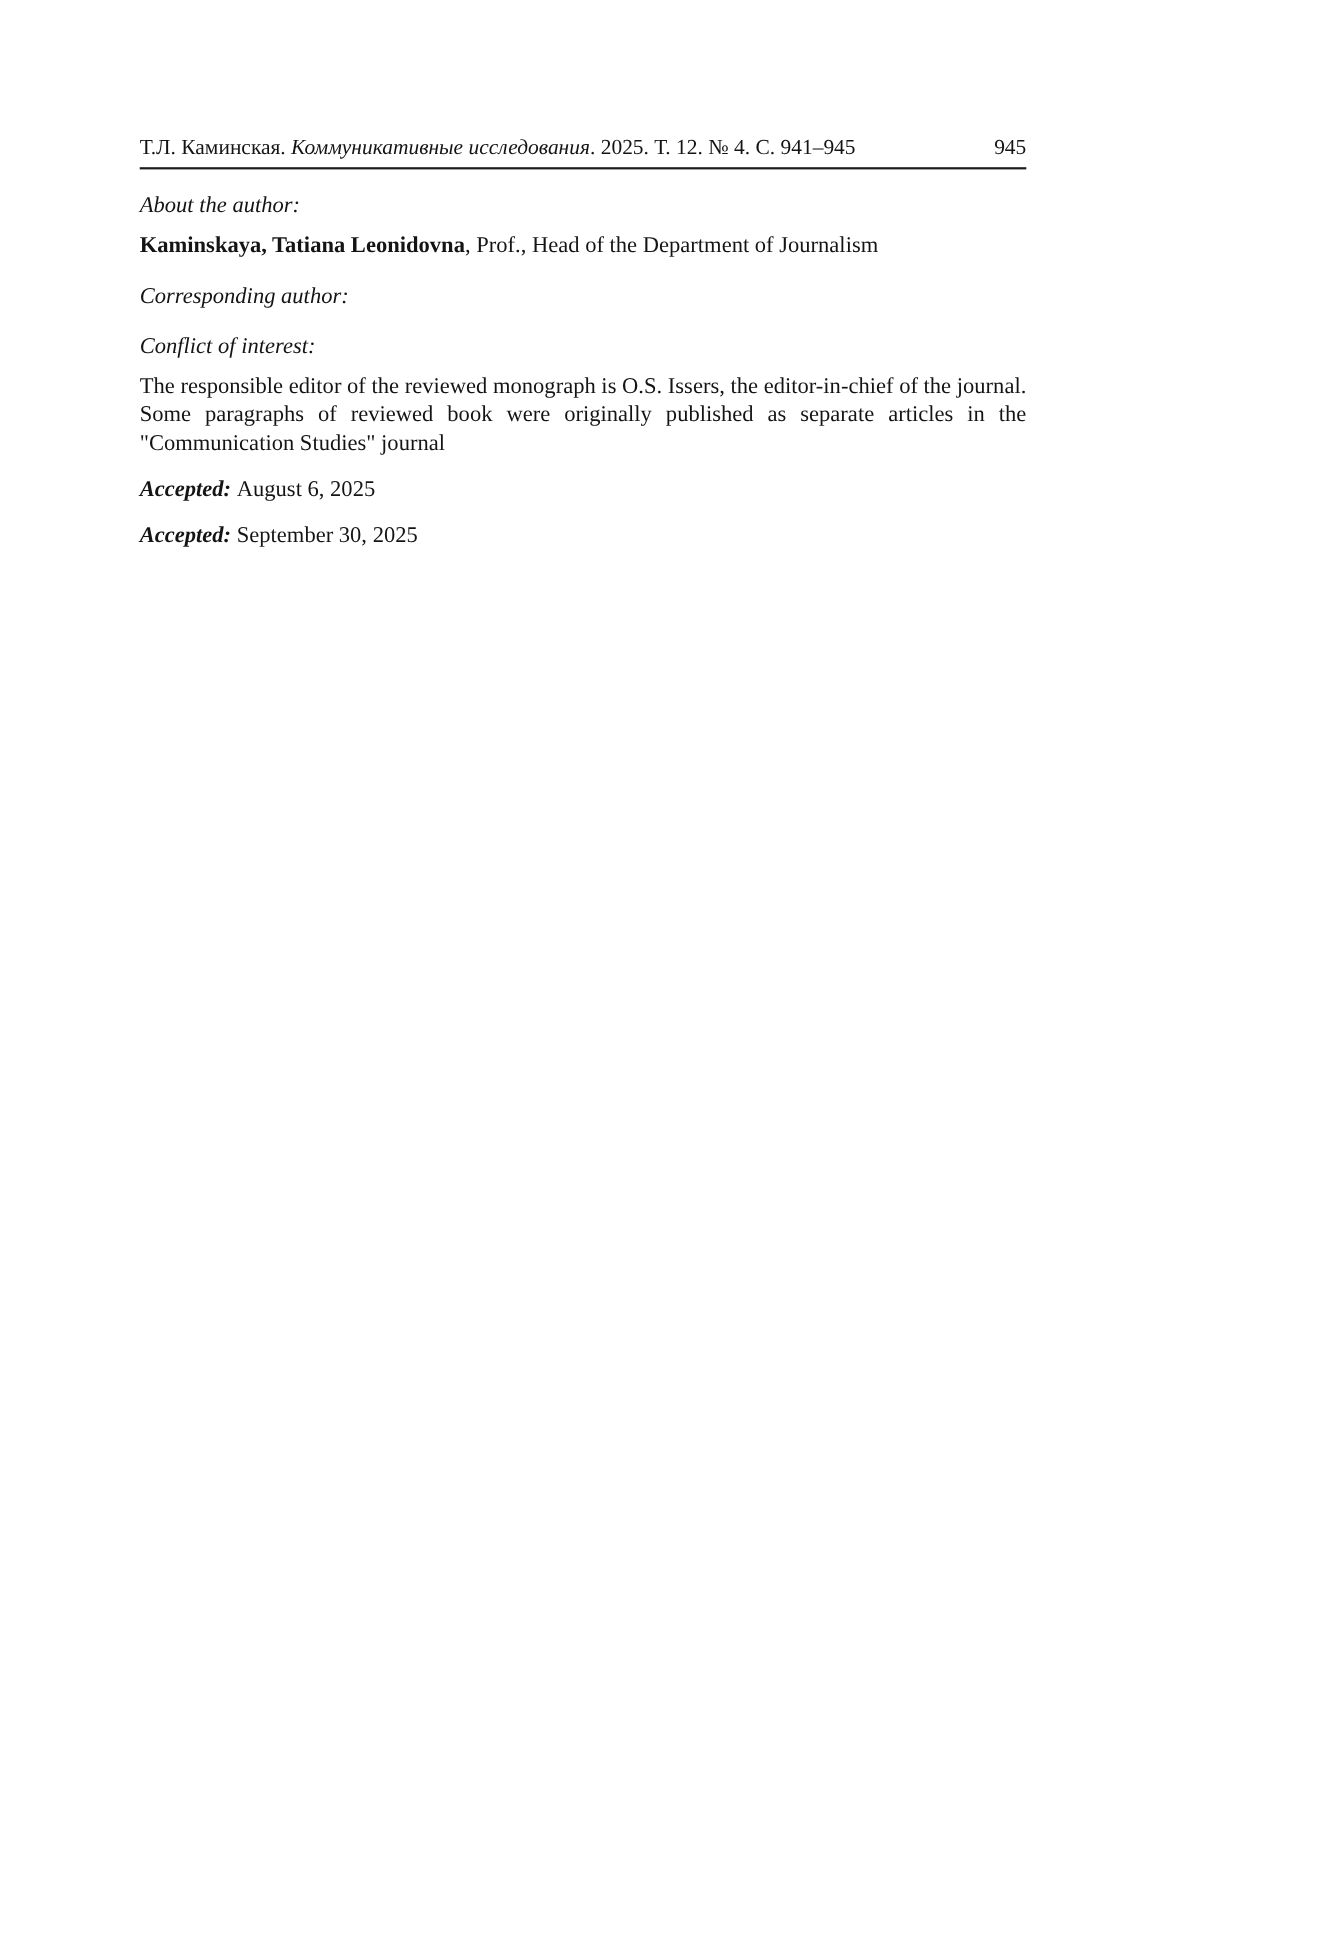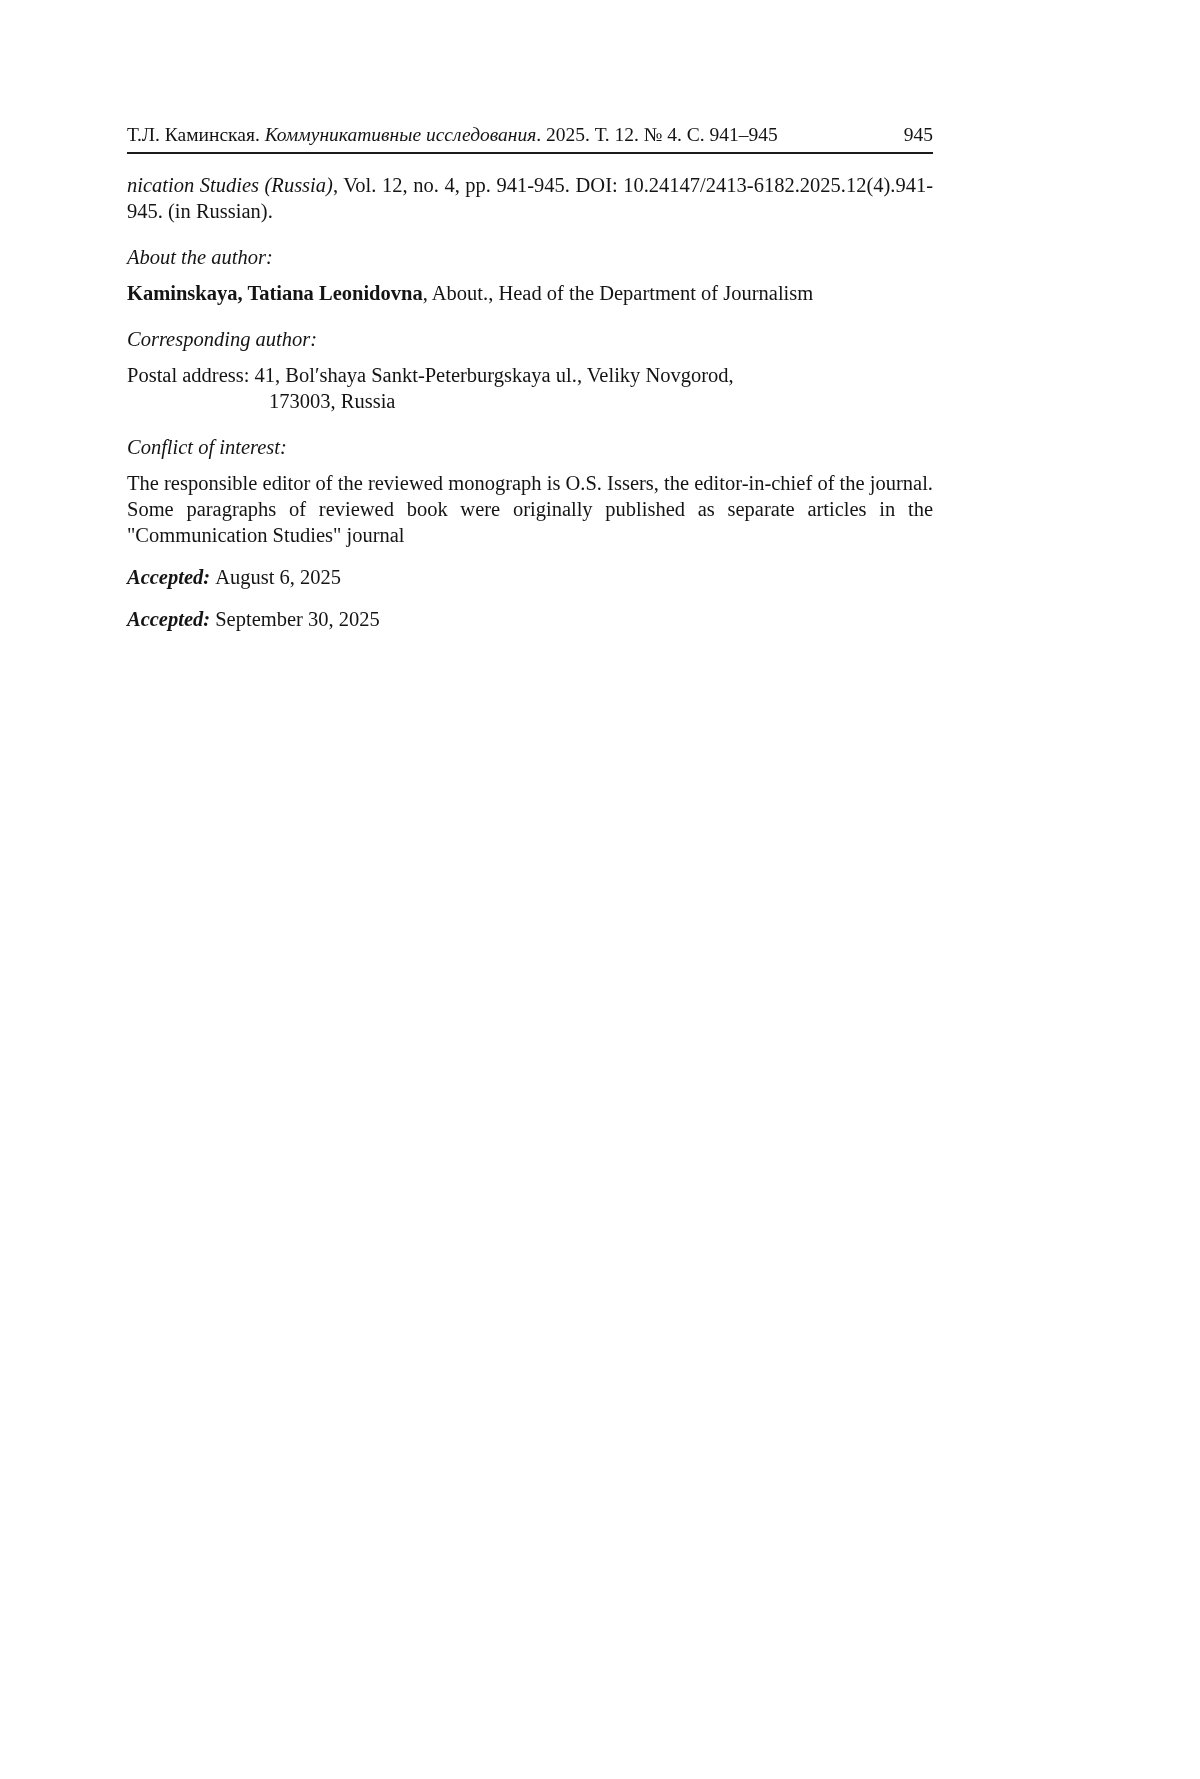--- a/index.html
+++ b/index.html
@@ -59,37 +59,30 @@
 
     <header class="header-row">
       <span class="title-wrap">
         <span>Т.Л. Каминская. </span><span class="italic">Коммуникативные исследования</span><span>. 2025. Т. 12. № 4. С. 941–945</span>
       </span>
       <span>945</span>
     </header>
 
     <main class="body-text">
 
-      <p class="indent justify citation-para">
-        <span class="italic">nication Studies (Russia)</span><span>, Vol. 12, no. 4, pp. 941-945. DOI: 10.24147/2413-6182.2025.12(4).941-945. (in Russian).</span>
-      </p>
 
       <h3 class="heading">About the author:</h3>
 
       <p class="indent">
-        <span class="bold">Kaminskaya, Tatiana Leonidovna</span><span>, About., Head of the Department of Journalism</span>
+        <span class="bold">Kaminskaya, Tatiana Leonidovna</span><span>, Prof., Head of the Department of Journalism</span>
       </p>
 
 
       <h3 class="heading">Corresponding author:</h3>
 
-      <p class="indent">
-        <span>Postal address: 41, Bolʹshaya Sankt-Peterburgskaya ul., Veliky Novgorod,</span><br>
-        <span class="addr-line2">173003, Russia</span>
-      </p>
 
 
       <h3 class="heading">Conflict of interest:</h3>
 
       <p class="indent justify">The responsible editor of the reviewed monograph is O.S. Issers, the editor-in-chief of the journal. Some paragraphs of reviewed book were originally published as separate articles in the "Communication Studies" journal</p>
 
       <p class="date-line">
         <span class="bolditalic">Accepted: </span><span>August 6, 2025</span>
       </p>
 

